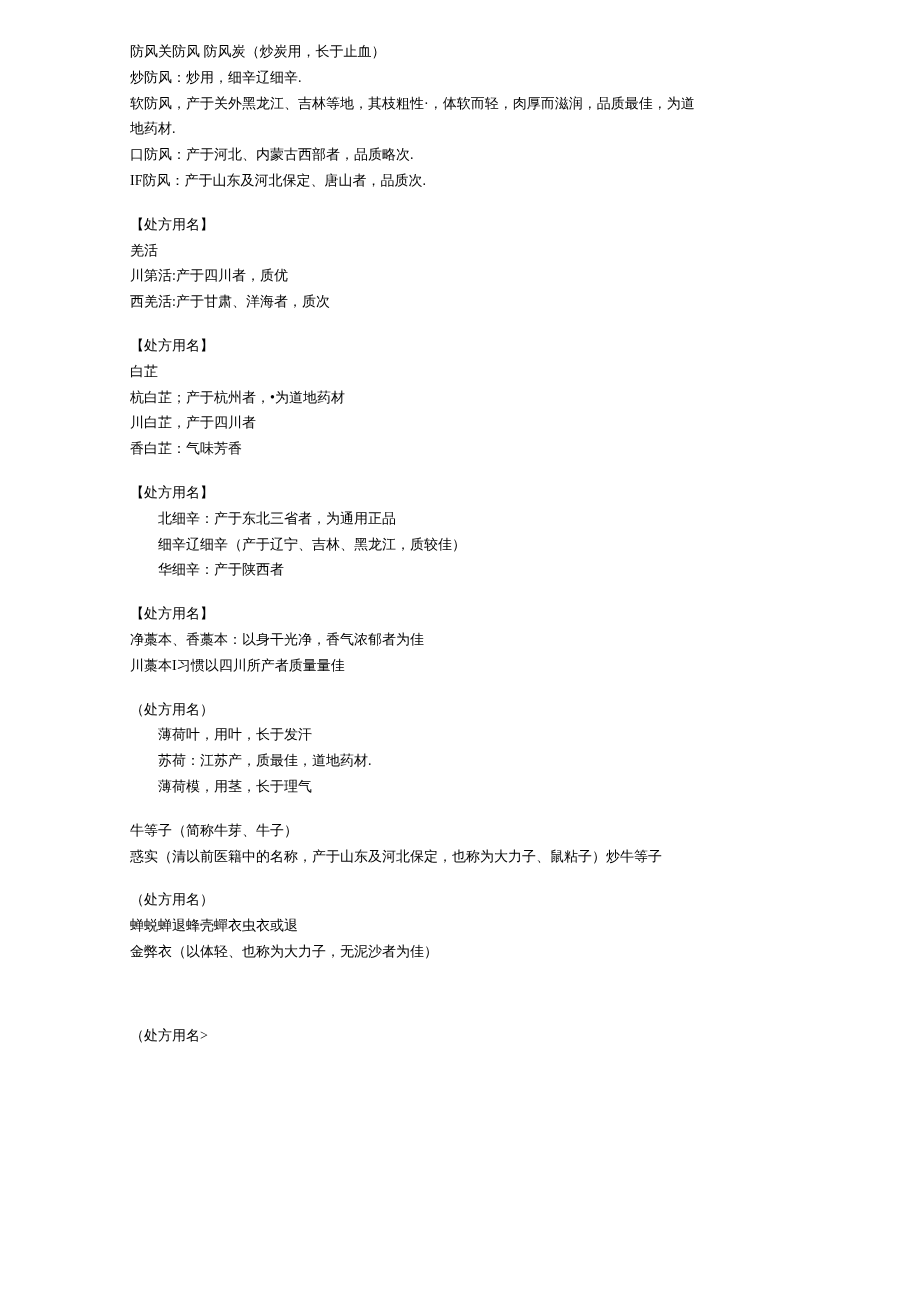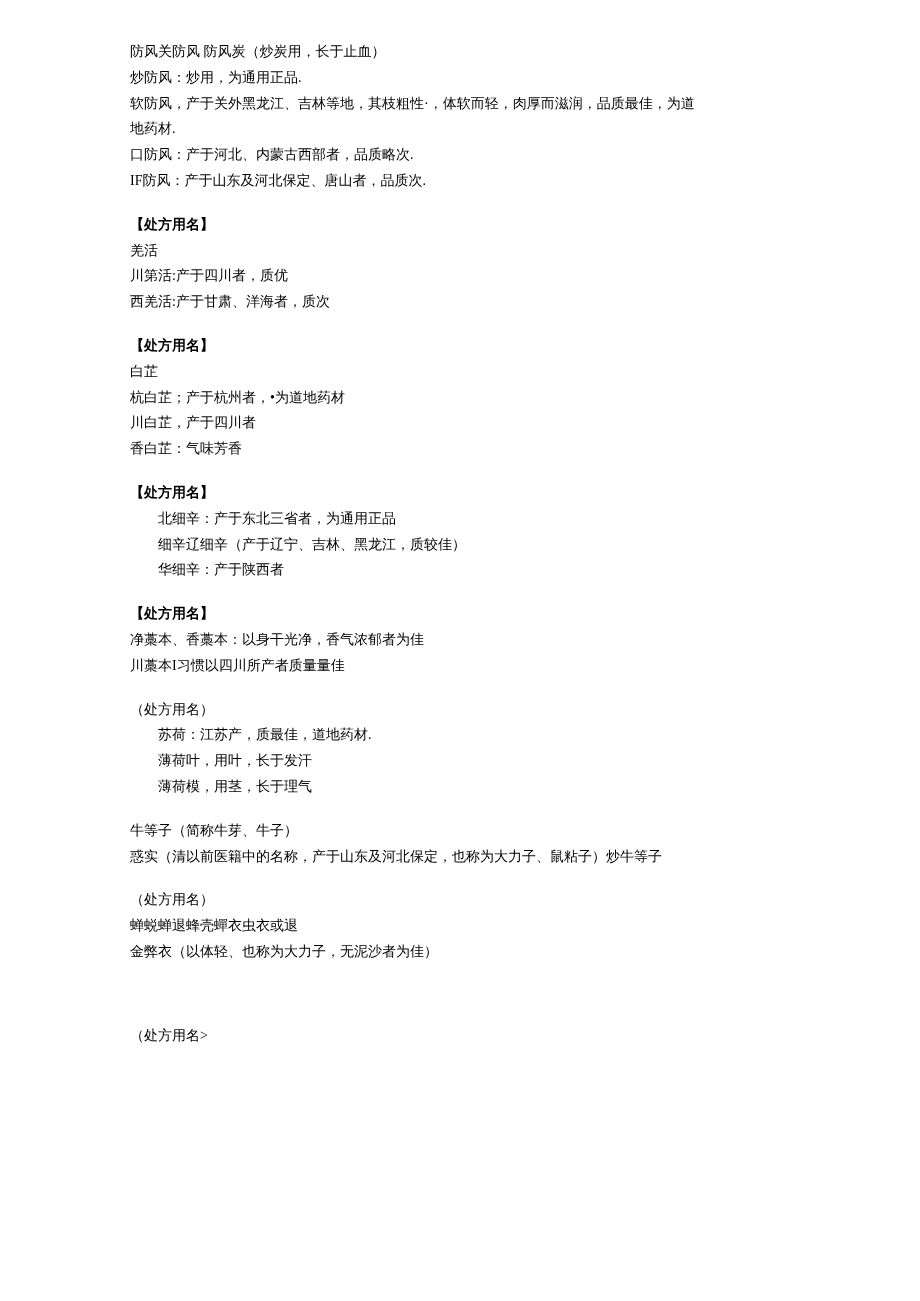--- a/index.html
+++ b/index.html
@@ -21,30 +21,30 @@
       margin-bottom: 18px;
     }
     .line {
       display: block;
       margin-bottom: 2px;
     }
     .indent1 {
       padding-left: 2em;
     }
     .bold-bracket {
-      font-weight: bold;
+      font-weight: normal;
     }
   </style>
 </head>
 <body>
 
 <div>
   <div class="section">
     <span class="line">防风关防风                    防风炭（炒炭用，长于止血）</span>
-    <span class="line">炒防风：炒用，为通用正品.</span>
+    <span class="line">炒防风：炒用，细辛辽细辛.</span>
     <span class="line">软防风，产于关外黑龙江、吉林等地，其枝粗性·，体软而轻，肉厚而滋润，品质最佳，为道</span>
     <span class="line">地药材.</span>
     <span class="line">口防风：产于河北、内蒙古西部者，品质略次.</span>
     <span class="line">IF防风：产于山东及河北保定、唐山者，品质次.</span>
   </div>
 
   <div class="section" style="margin-top: 20px;">
     <span class="line bold-bracket">【处方用名】</span>
     <span class="line">羌活</span>
     <span class="line">川第活:产于四川者，质优</span>
@@ -67,22 +67,22 @@
   </div>
 
   <div class="section" style="margin-top: 20px;">
     <span class="line bold-bracket">【处方用名】</span>
     <span class="line">净藁本、香藁本：以身干光净，香气浓郁者为佳</span>
     <span class="line">川藁本I习惯以四川所产者质量量佳</span>
   </div>
 
   <div class="section" style="margin-top: 20px;">
     <span class="line">（处方用名）</span>
+    <span class="line indent1">薄荷叶，用叶，长于发汗</span>
     <span class="line indent1">苏荷：江苏产，质最佳，道地药材.</span>
-    <span class="line indent1">薄荷叶，用叶，长于发汗</span>
     <span class="line indent1">薄荷模，用茎，长于理气</span>
   </div>
 
   <div class="section" style="margin-top: 20px;">
     <span class="line">牛等子（简称牛芽、牛子）</span>
     <span class="line">惑实（清以前医籍中的名称，产于山东及河北保定，也称为大力子、鼠粘子）炒牛等子</span>
   </div>
 
   <div class="section" style="margin-top: 20px;">
     <span class="line">（处方用名）</span>

